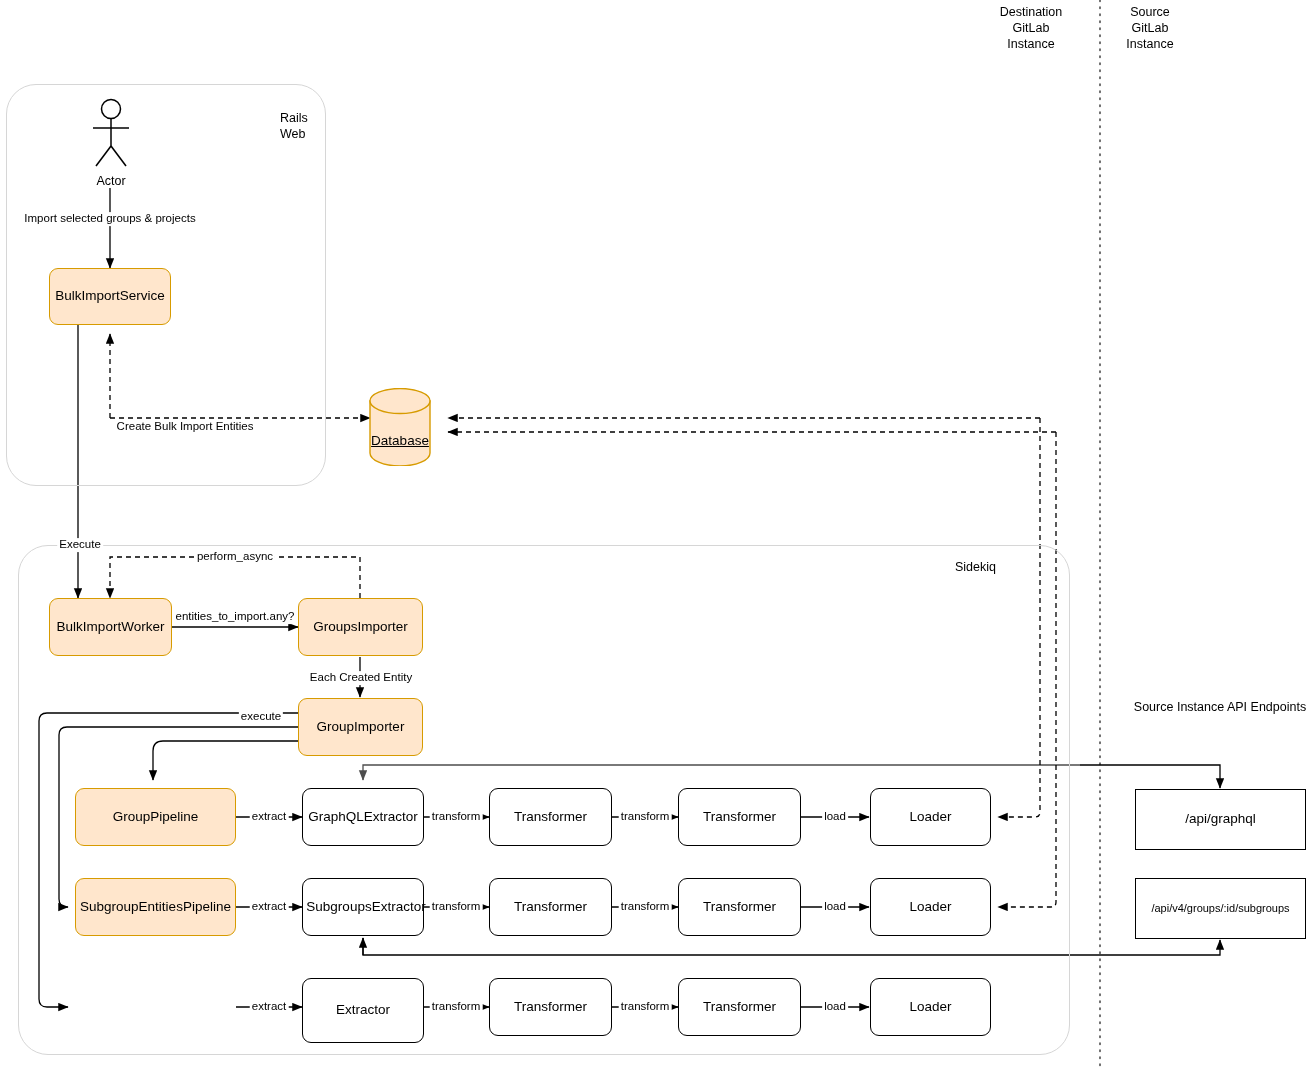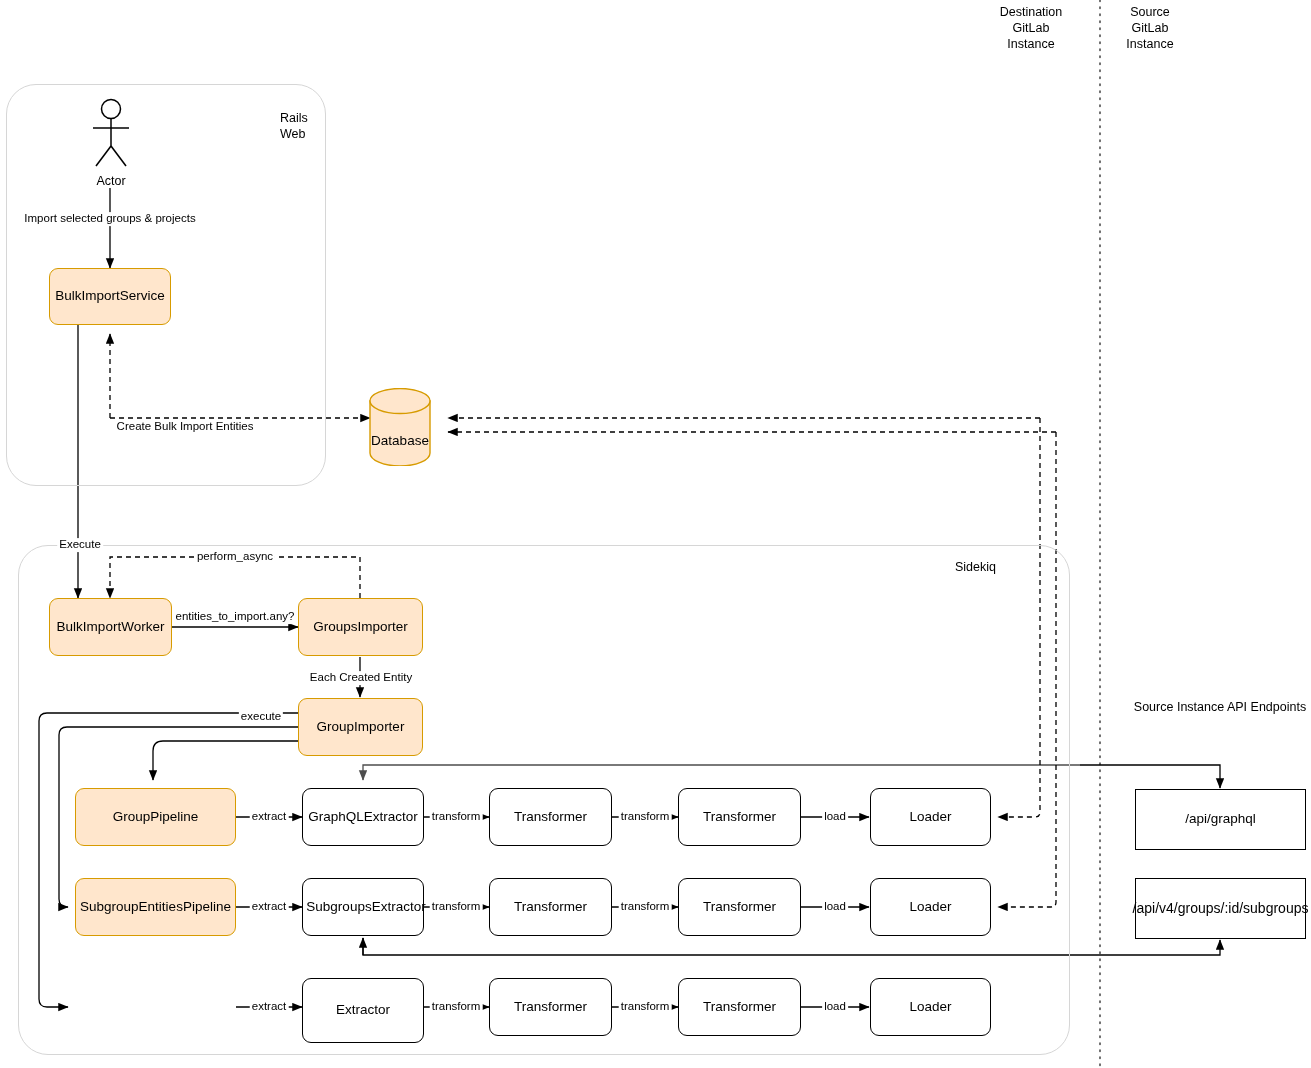--- a/index.html
+++ b/index.html
@@ -120,21 +120,21 @@
   <div class="lbl c" style="left:111px;top:173px;text-align:center;">Actor</div>
 
   <div class="node orange" style="left:49px;top:268px;width:122px;height:57px;">BulkImportService</div>
 
   <div class="db" style="left:369px;top:388px;">
     <svg width="62" height="78" viewBox="0 0 62 78">
       <path d="M1,13 L1,65 A30,13 0 0 0 61,65 L61,13 Z" fill="#ffe6cc" stroke="#d79b00" stroke-width="1.4"></path>
       <ellipse cx="31" cy="13" rx="30" ry="12.5" fill="#ffe6cc" stroke="#d79b00" stroke-width="1.4"></ellipse>
     </svg>
   </div>
-  <div class="lbl c" style="left:400px;top:432px;text-align:center;font-size:13.5px;">Database</div>
+  <div class="lbl c" style="left:400px;top:432px;text-align:center;font-size:13.5px;text-decoration:underline;">Database</div>
 
   <div class="node orange" style="left:49px;top:598px;width:123px;height:58px;">BulkImportWorker</div>
   <div class="node orange" style="left:298px;top:598px;width:125px;height:58px;">GroupsImporter</div>
   <div class="node orange" style="left:298px;top:698px;width:125px;height:58px;">GroupImporter</div>
 
   <div class="node orange" style="left:75px;top:788px;width:161px;height:58px;">GroupPipeline</div>
   <div class="node plain" style="left:302px;top:788px;width:122px;height:58px;">GraphQLExtractor</div>
   <div class="node plain" style="left:489px;top:788px;width:123px;height:58px;">Transformer</div>
   <div class="node plain" style="left:678px;top:788px;width:123px;height:58px;">Transformer</div>
   <div class="node plain" style="left:870px;top:788px;width:121px;height:58px;">Loader</div>
@@ -144,21 +144,21 @@
   <div class="node plain" style="left:489px;top:878px;width:123px;height:58px;">Transformer</div>
   <div class="node plain" style="left:678px;top:878px;width:123px;height:58px;">Transformer</div>
   <div class="node plain" style="left:870px;top:878px;width:121px;height:58px;">Loader</div>
 
   <div class="node plain" style="left:302px;top:978px;width:122px;height:65px;">Extractor</div>
   <div class="node plain" style="left:489px;top:978px;width:123px;height:58px;">Transformer</div>
   <div class="node plain" style="left:678px;top:978px;width:123px;height:58px;">Transformer</div>
   <div class="node plain" style="left:870px;top:978px;width:121px;height:58px;">Loader</div>
 
   <div class="node sharp" style="left:1135px;top:789px;width:171px;height:61px;">/api/graphql</div>
-  <div class="node sharp" style="left:1135px;top:878px;width:171px;height:61px;font-size:14px;">/api/v4/groups/:id/subgroups</div>
+  <div class="node sharp" style="left:1135px;top:878px;width:171px;height:61px;font-size:11px;">/api/v4/groups/:id/subgroups</div>
 
   <div class="edge-lbl" style="left:110px;top:219px;">Import selected groups &amp; projects</div>
   <div class="edge-lbl" style="left:185px;top:427px;">Create Bulk Import Entities</div>
   <div class="edge-lbl nobg" style="left:80px;top:545px;background:#fff;">Execute</div>
   <div class="edge-lbl" style="left:235px;top:557px;">perform_async</div>
   <div class="edge-lbl" style="left:235px;top:617px;">entities_to_import.any?</div>
   <div class="edge-lbl" style="left:361px;top:678px;">Each Created Entity</div>
   <div class="edge-lbl" style="left:261px;top:717px;">execute</div>
 
   <div class="edge-lbl" style="left:269px;top:817px;">extract</div>

